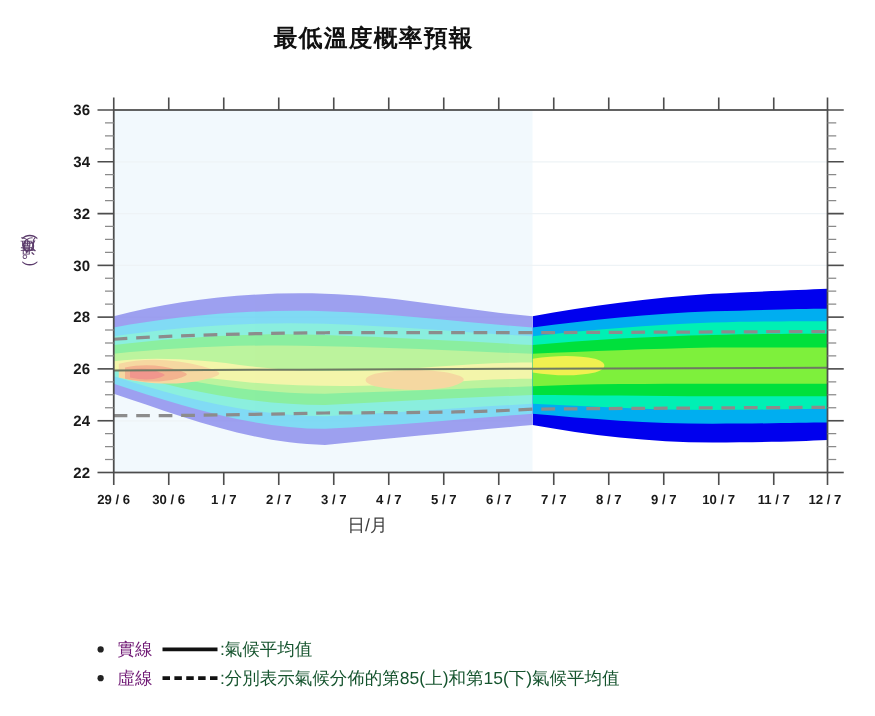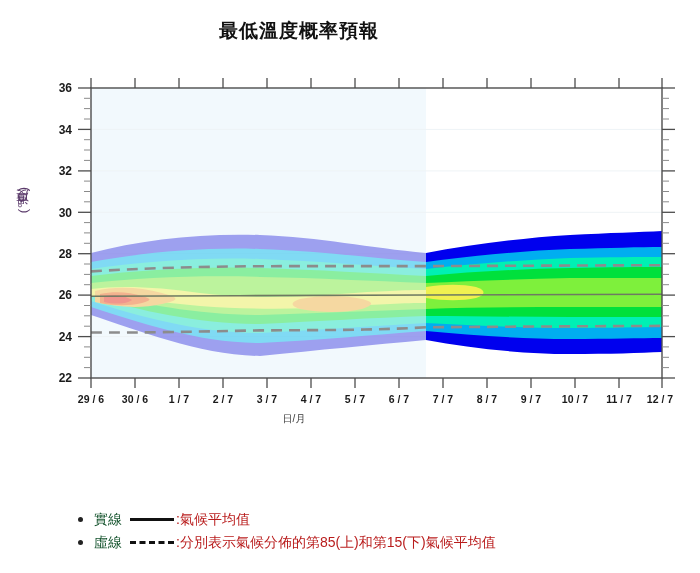--- a/index.html
+++ b/index.html
@@ -22,40 +22,40 @@
   }
   #axis-y-label{
     position:absolute;left:14px;top:186px;
     font-size:13px;color:#5b3b6b;
     writing-mode:vertical-rl;
     transform:rotate(180deg);
     letter-spacing:1px;
   }
   #axis-x-label{
     position:absolute;left:0;top:412px;width:588px;text-align:center;
-    font-size:10px;color:#3a3a3a;
+    font-size:14px;color:#3a3a3a;
   }
   #cbar-wrap{position:absolute;left:0;top:445px;width:700px;height:50px;}
   #legend{
     position:absolute;left:78px;top:508px;width:560px;
     font-size:14px;color:#333;line-height:23px;
   }
   .legend-row{display:flex;align-items:center;gap:0px;}
   .bullet{
     width:5px;height:5px;border-radius:50%;background:#222;
     margin-right:11px;flex:0 0 auto;
   }
-  .lg-label{color:#14532d;margin-right:6px;}
+  .lg-label{color:#701a75;margin-right:6px;}
   .line-solid{
     width:44px;height:0;border-top:3px solid #111;margin:0 2px 0 2px;flex:0 0 auto;
   }
   .line-dashed{
     width:44px;height:0;border-top:3px dashed #111;margin:0 2px 0 2px;flex:0 0 auto;
   }
-  .lg-desc{color:#b91c1c;}
+  .lg-desc{color:#14532d;}
   text{font-family:"Liberation Sans","DejaVu Sans",sans-serif;}
 </style>
 </head>
 <body>
 
 <div id="title">最低溫度概率預報</div>
 
 <div id="axis-y-label">溫度(°C)</div>
 
 <div id="plot-wrap">

